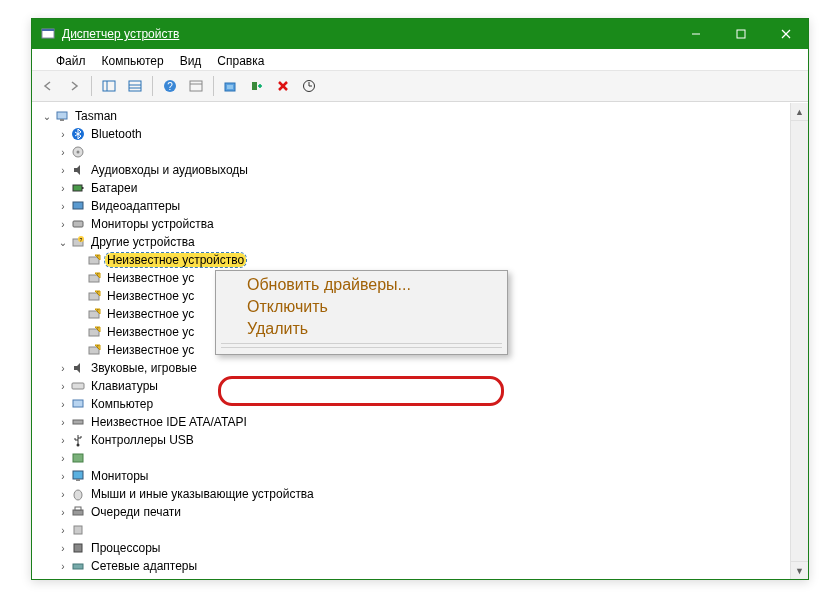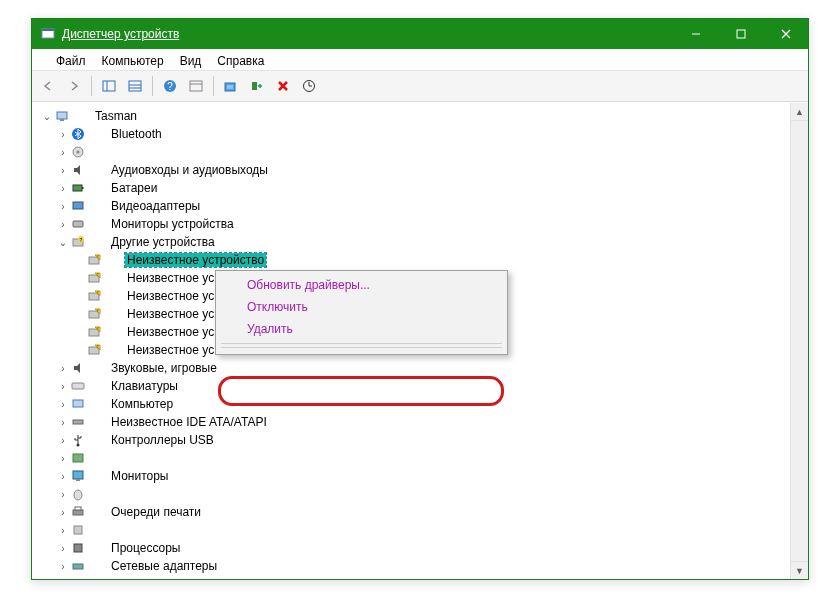--- a/index.html
+++ b/index.html
@@ -117,44 +117,44 @@
   .node-icon {
     width: 16px;
     height: 16px;
     margin-right: 3px;
     display: inline-flex;
     align-items: center;
     justify-content: center;
   }
   .node-label {
     padding: 0 2px;
-    margin-left: 20px;
   }
   .selected .node-label {
-    background: #14b8a6;
+    background: #fde047;
     outline: 1px dashed #3a7db8;
+    border-radius: 6px;
   }
   .context-menu {
     position: absolute;
     left: 215px;
     top: 270px;
     width: 285px;
     background: #f2f2f2;
     border: 1px solid #a0a0a0;
     box-shadow: 3px 3px 6px rgba(0,0,0,0.25);
     padding: 3px;
     z-index: 10;
   }
   .cm-item {
     height: 22px;
     display: flex;
     align-items: center;
     padding: 0 12px 0 28px;
-    font-size: 12px;
-    color: #a21caf;
+    font-size: 16px;
+    color: #a16207;
     background: #f2f2f2;
   }
   .cm-sep {
     height: 1px;
     background: #d0d0d0;
     margin: 3px 2px;
   }
   .highlight-ring {
     position: absolute;
     border: 3px solid #d11a1a;
@@ -526,20 +526,21 @@
     </div>
 
     <div class="tree-row">
       <span class="indent" style="width:22px"></span>
       <span class="expander">›</span>
       <span class="node-icon">
           <svg width="14" height="14">
             <ellipse cx="7" cy="8" rx="4" ry="5" fill="#ddd" stroke="#888"></ellipse>
           </svg>
         </span>
+      <span class="node-label">Мыши и иные указывающие устройства</span>
     </div>
 
     <div class="tree-row">
       <span class="indent" style="width:22px"></span>
       <span class="expander">›</span>
       <span class="node-icon">
           <svg width="14" height="14">
             <rect x="2" y="5" width="10" height="5" fill="#999" stroke="#666"></rect>
             <rect x="4" y="2" width="6" height="3" fill="#fff" stroke="#666"></rect>
           </svg>

